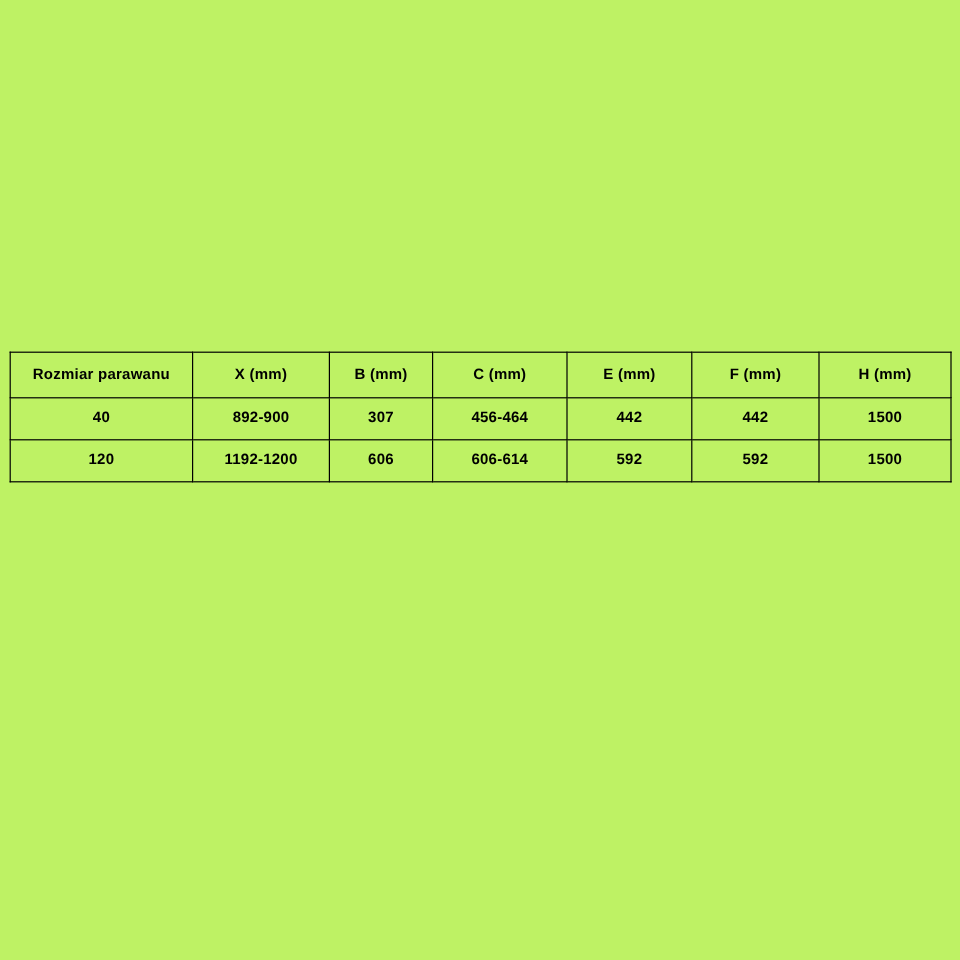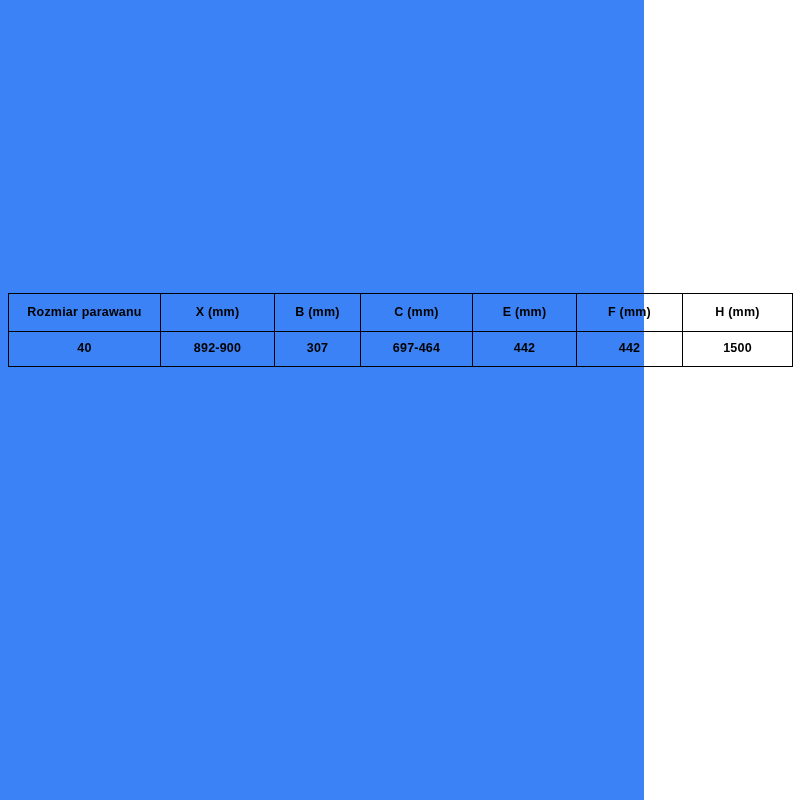--- a/index.html
+++ b/index.html
@@ -11,23 +11,23 @@
     width: 800px;
     height: 800px;
     font-family: "Liberation Sans", sans-serif;
     color: #000000;
     position: relative;
   }
   .sheet {
     position: absolute;
     left: 0;
     top: 0;
-    width: 644px;
+    width: 800px;
     height: 800px;
-    background: #3b82f6;
+    background: #bef264;
   }
   .table-wrap {
     position: absolute;
     left: 8px;
     top: 293px;
     width: 784px;
   }
   table.spec {
     border-collapse: collapse;
     width: 784px;
@@ -80,21 +80,30 @@
           <th>E (mm)</th>
           <th>F (mm)</th>
           <th>H (mm)</th>
         </tr>
       </thead>
       <tbody>
         <tr>
           <td>40</td>
           <td>892-900</td>
           <td>307</td>
-          <td>697-464</td>
+          <td>456-464</td>
           <td>442</td>
           <td>442</td>
+          <td>1500</td>
+        </tr>
+        <tr>
+          <td>120</td>
+          <td>1192-1200</td>
+          <td>606</td>
+          <td>606-614</td>
+          <td>592</td>
+          <td>592</td>
           <td>1500</td>
         </tr>
       </tbody>
     </table>
   </div>
 </div>
 
 </body></html>

